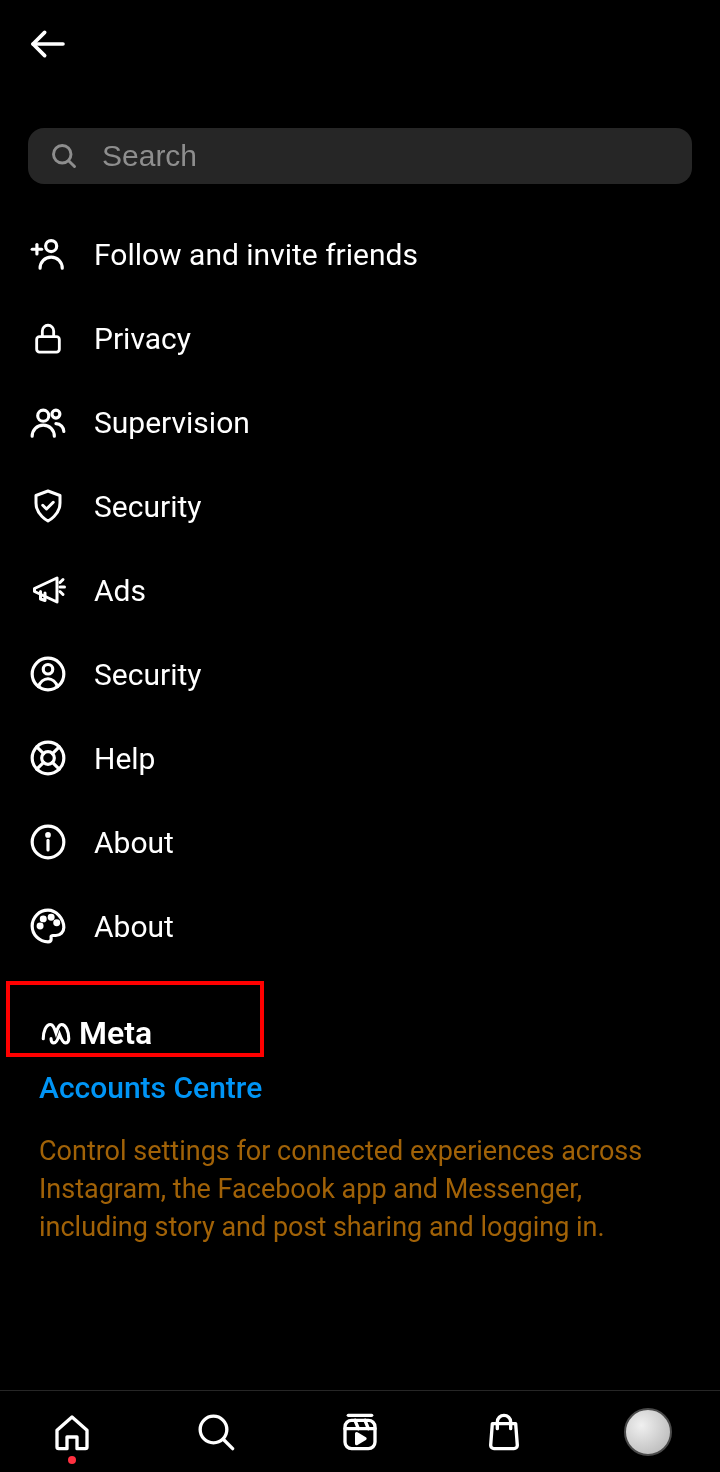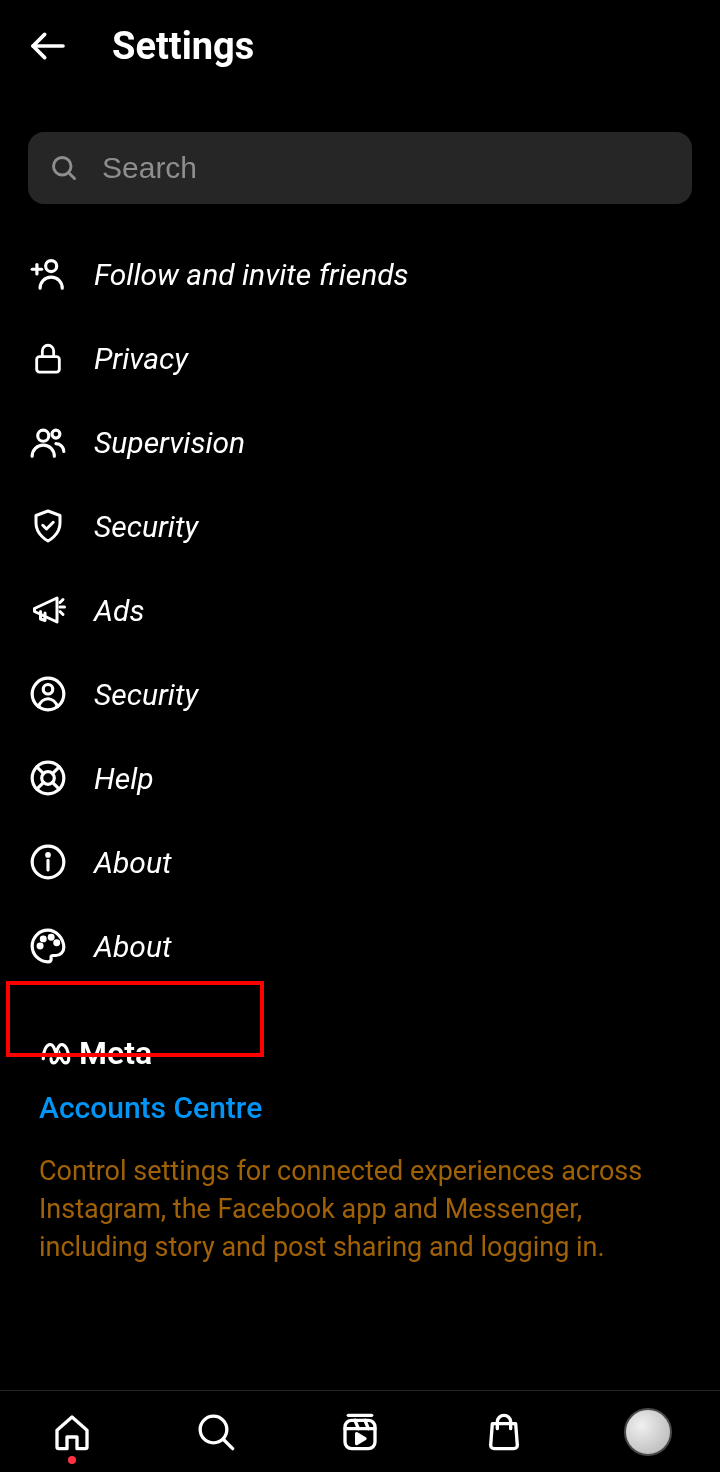--- a/index.html
+++ b/index.html
@@ -31,21 +31,21 @@
     cursor: pointer;
   }
   .title {
     font-size: 38px;
     font-weight: 700;
   }
   .search-container {
     margin: 40px 28px 28px 28px;
     background: #262626;
     border-radius: 16px;
-    height: 72px;
+    height: 56px;
     display: flex;
     align-items: center;
     padding: 0 22px;
     gap: 24px;
   }
   .search-input {
     background: transparent;
     border: none;
     outline: none;
     color: #fff;
@@ -57,21 +57,20 @@
   }
   .menu-list {
     padding: 0 28px;
   }
   .menu-item {
     display: flex;
     align-items: center;
     gap: 26px;
     height: 84px;
     cursor: pointer;
-    font-style: italic;
   }
   .menu-icon {
     width: 40px;
     height: 40px;
     display: flex;
     align-items: center;
     justify-content: center;
     flex-shrink: 0;
   }
   .menu-label {
@@ -154,21 +153,20 @@
 </head>
 <body>
 
 <div class="header">
   <div class="back-arrow">
     <svg width="40" height="40" viewBox="0 0 24 24" fill="none" stroke="#fff" stroke-width="2.2" stroke-linecap="round" stroke-linejoin="round">
       <line x1="21" y1="12" x2="3" y2="12"></line>
       <polyline points="10 19 3 12 10 5"></polyline>
     </svg>
   </div>
-  <div class="title">Settings</div>
 </div>
 
 <div class="search-container">
   <svg width="28" height="28" viewBox="0 0 24 24" fill="none" stroke="#8e8e8e" stroke-width="2.5" stroke-linecap="round">
     <circle cx="10.5" cy="10.5" r="7.5"></circle>
     <line x1="21" y1="21" x2="16" y2="16"></line>
   </svg>
   <input class="search-input" type="text" placeholder="Search" style="">
 </div>
 

